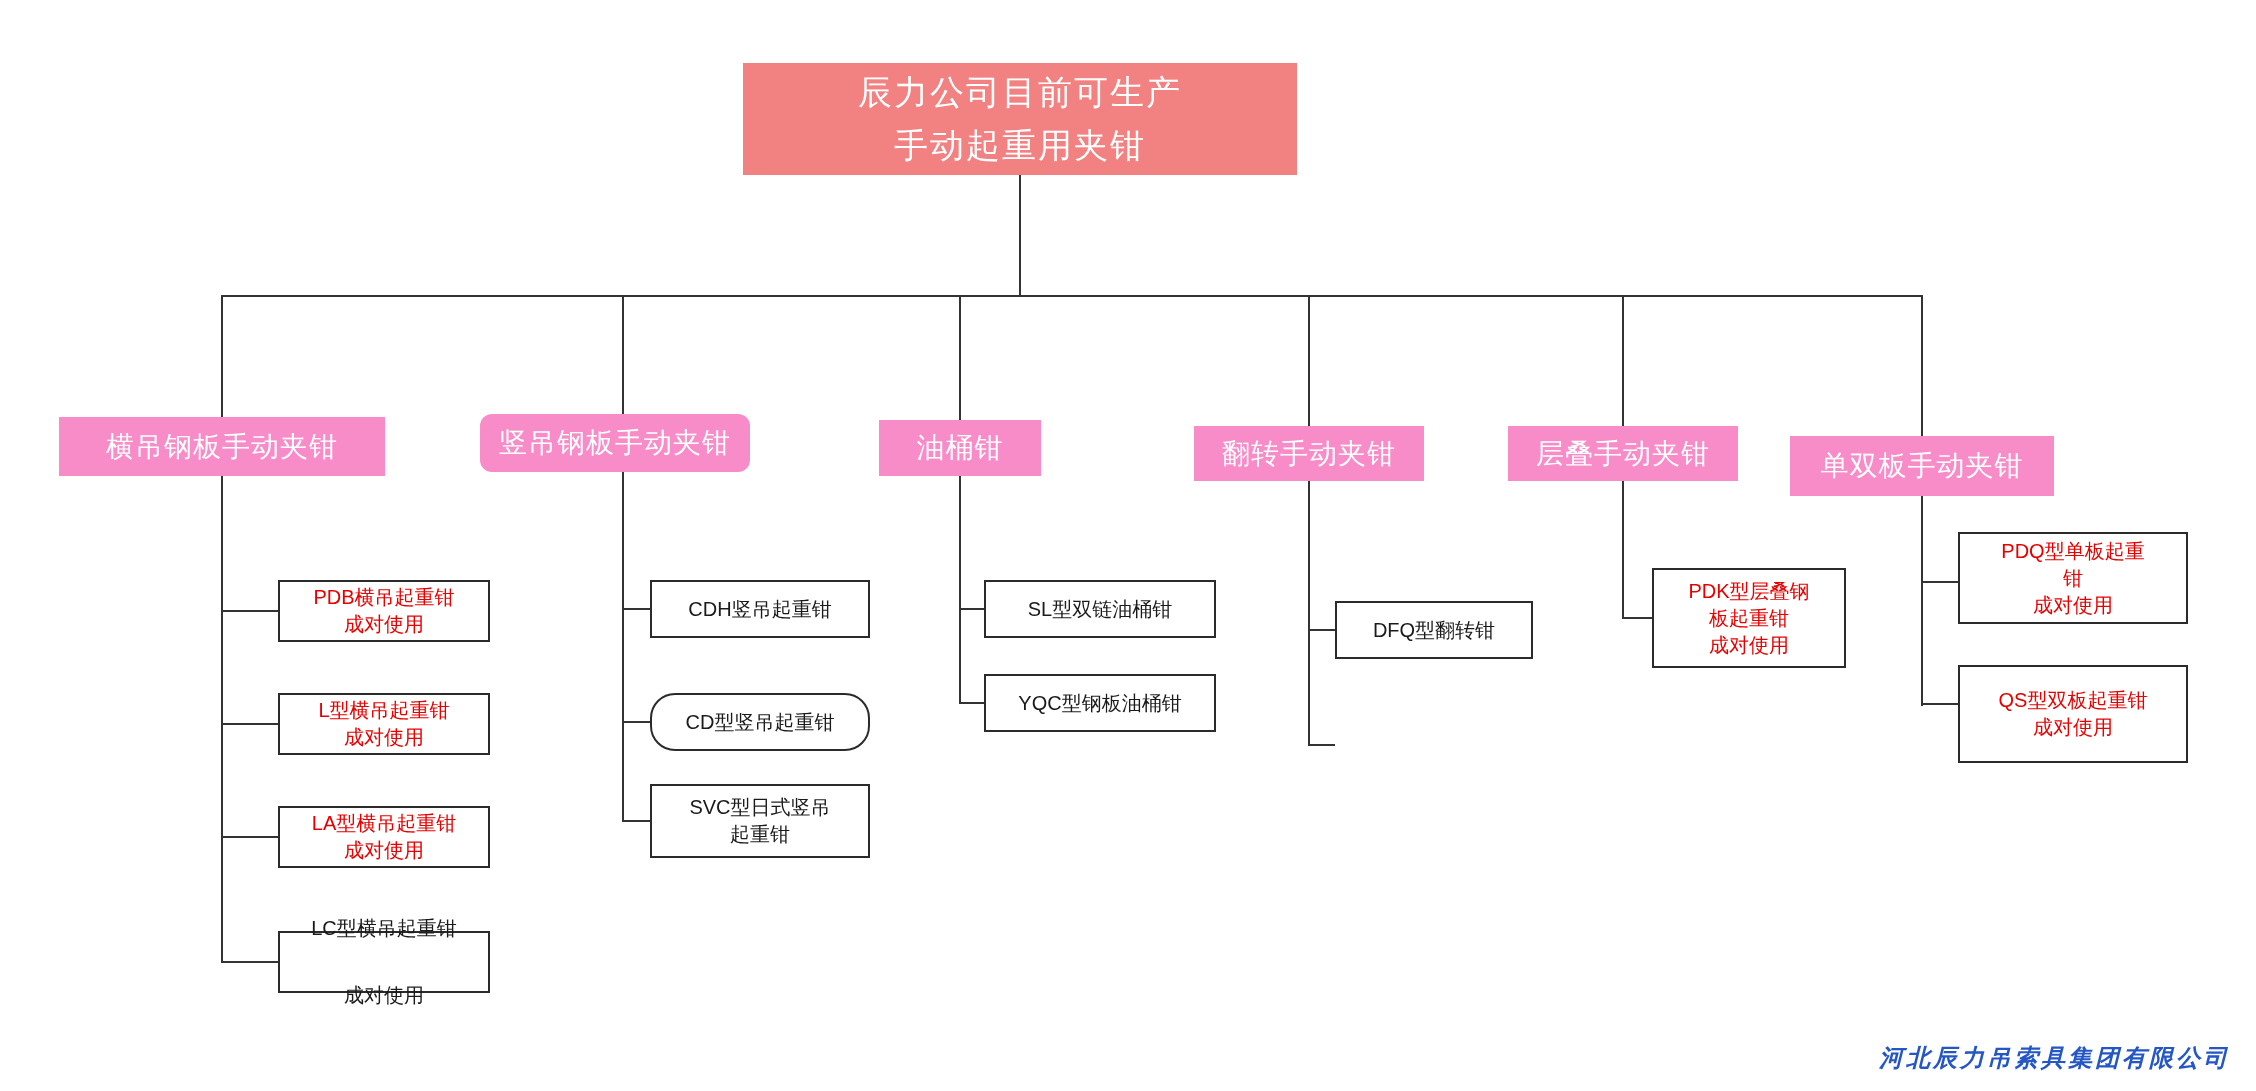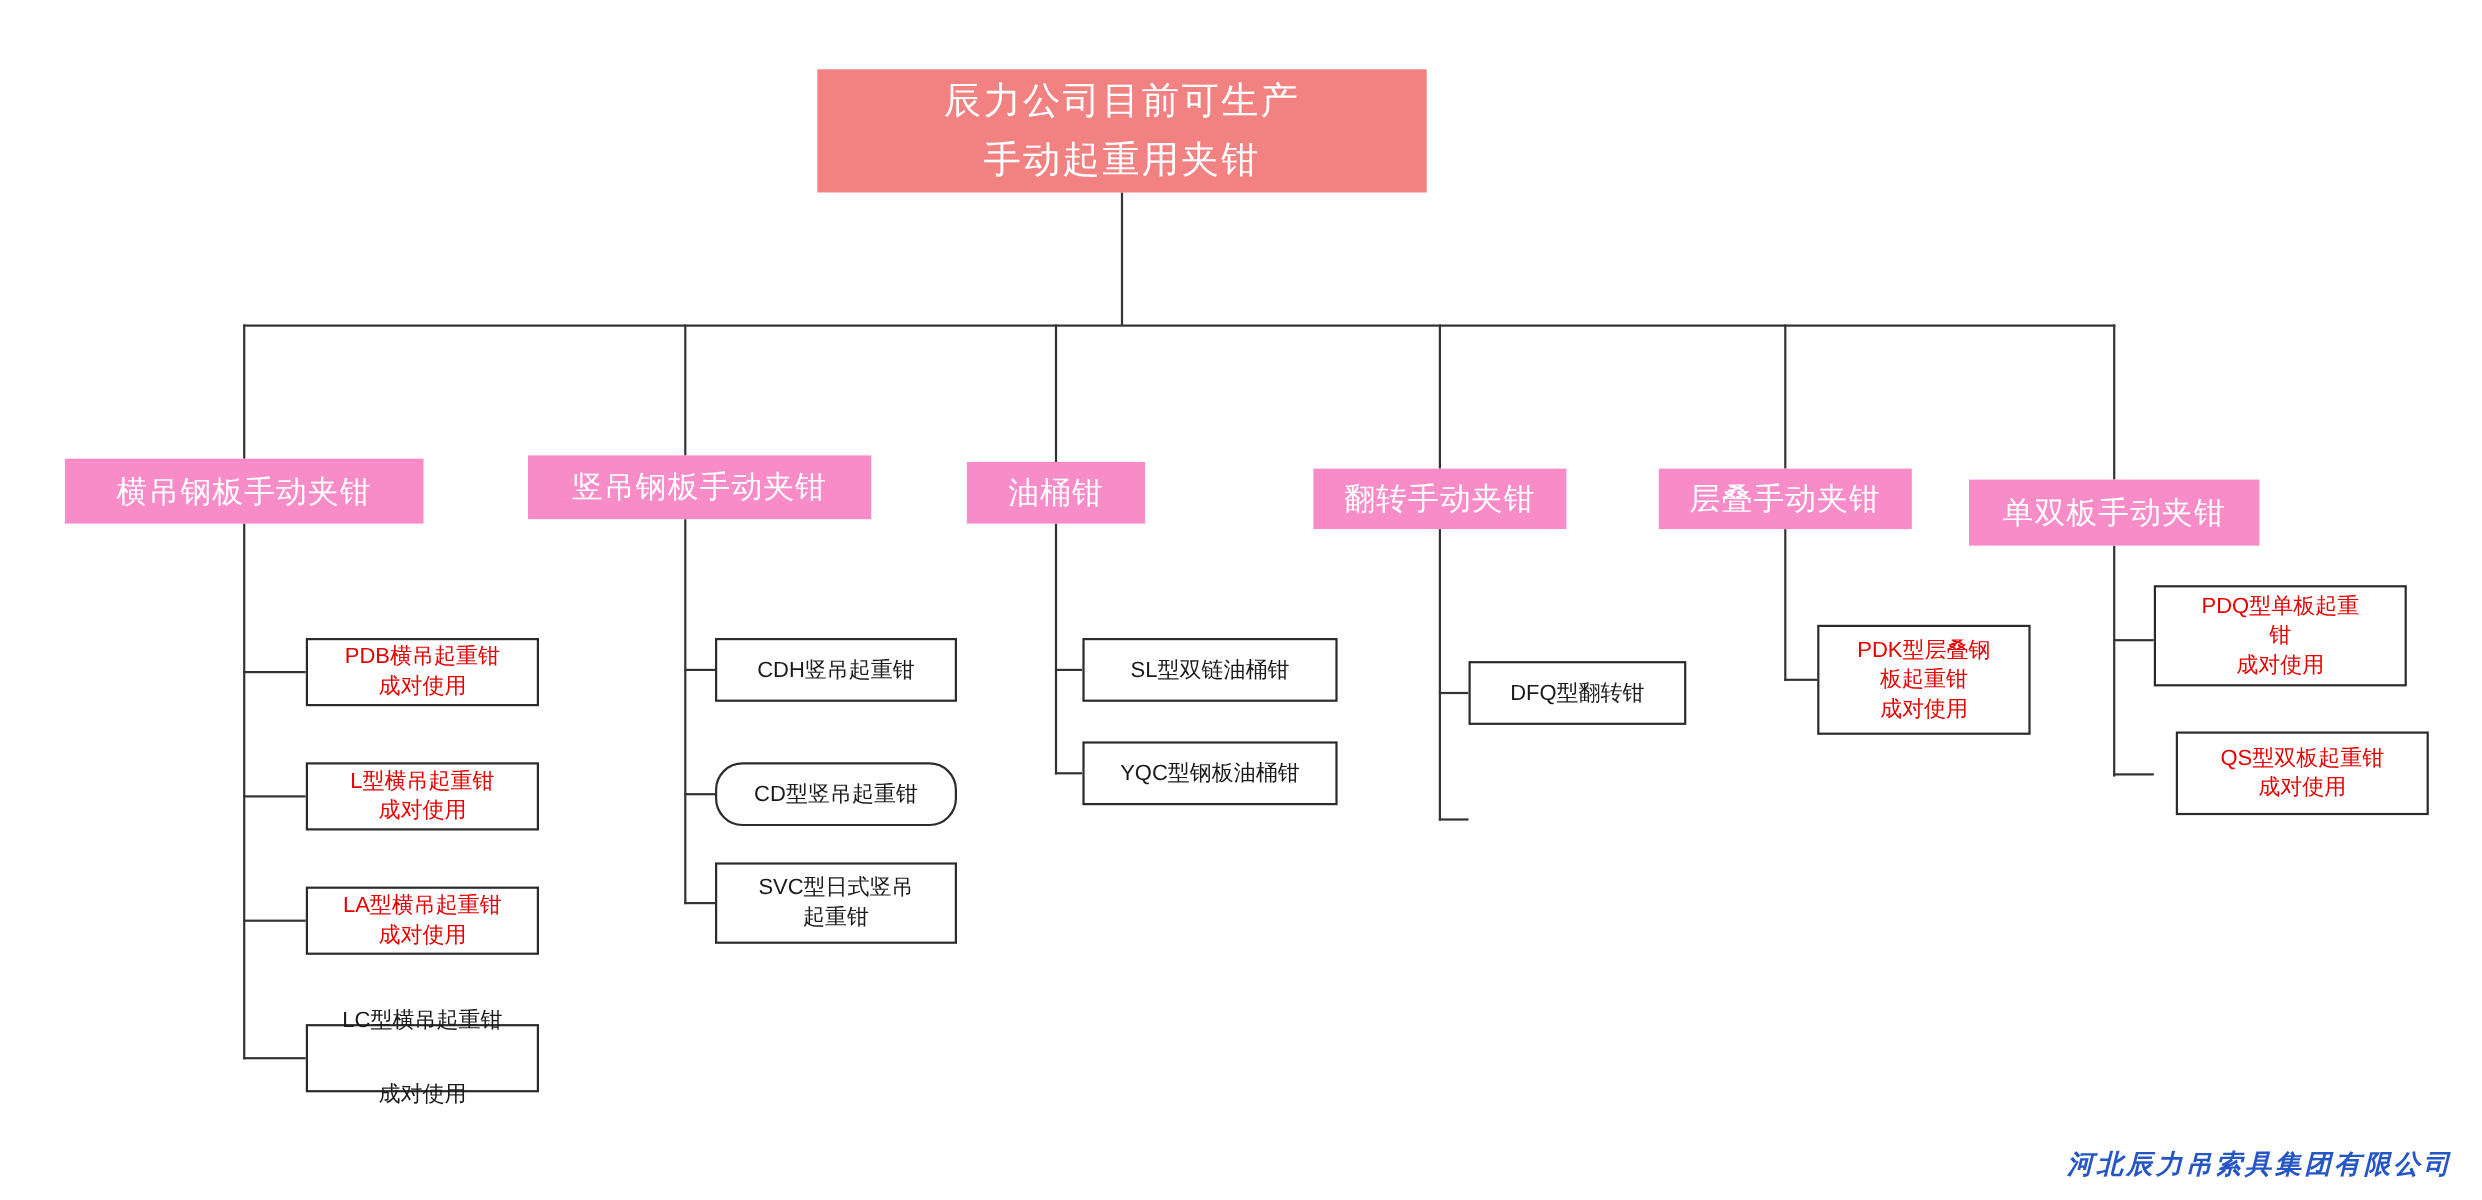--- a/index.html
+++ b/index.html
@@ -101,21 +101,21 @@
   <div class="v" style="left:1921px;top:496px;height:210px;"></div>
   <div class="h" style="left:1921px;top:581px;width:37px;"></div>
   <div class="h" style="left:1921px;top:703px;width:37px;"></div>
 
   <div class="node node-root" style="left:743px;top:63px;width:554px;height:112px;">
     <div>辰力公司目前可生产</div>
     <div>手动起重用夹钳</div>
   </div>
 
   <div class="node node-cat" style="left:59px;top:417px;width:326px;height:59px;">横吊钢板手动夹钳</div>
-  <div class="node node-cat" style="left:480px;top:414px;width:312px;height:58px;">竖吊钢板手动夹钳</div>
+  <div class="node node-cat" style="left:480px;top:414px;width:270px;height:58px;border-radius:12px;">竖吊钢板手动夹钳</div>
   <div class="node node-cat" style="left:879px;top:420px;width:162px;height:56px;">油桶钳</div>
   <div class="node node-cat" style="left:1194px;top:426px;width:230px;height:55px;">翻转手动夹钳</div>
   <div class="node node-cat" style="left:1508px;top:426px;width:230px;height:55px;">层叠手动夹钳</div>
   <div class="node node-cat" style="left:1790px;top:436px;width:264px;height:60px;">单双板手动夹钳</div>
 
   <div class="node leaf red" style="left:278px;top:580px;width:212px;height:62px;">
     <div>PDB横吊起重钳</div>
     <div>成对使用</div>
   </div>
   <div class="node leaf red" style="left:278px;top:693px;width:212px;height:62px;">
@@ -157,20 +157,20 @@
     <div>PDK型层叠钢</div>
     <div>板起重钳</div>
     <div>成对使用</div>
   </div>
 
   <div class="node leaf red" style="left:1958px;top:532px;width:230px;height:92px;">
     <div>PDQ型单板起重</div>
     <div>钳</div>
     <div>成对使用</div>
   </div>
-  <div class="node leaf red" style="left:1958px;top:665px;width:230px;height:76px;margin-left:20px;">
+  <div class="node leaf red" style="left:1958px;top:665px;width:230px;height:98px;">
     <div>QS型双板起重钳</div>
     <div>成对使用</div>
   </div>
 
   <div class="watermark">河北辰力吊索具集团有限公司</div>
 
 </div>
 
 </body></html>

